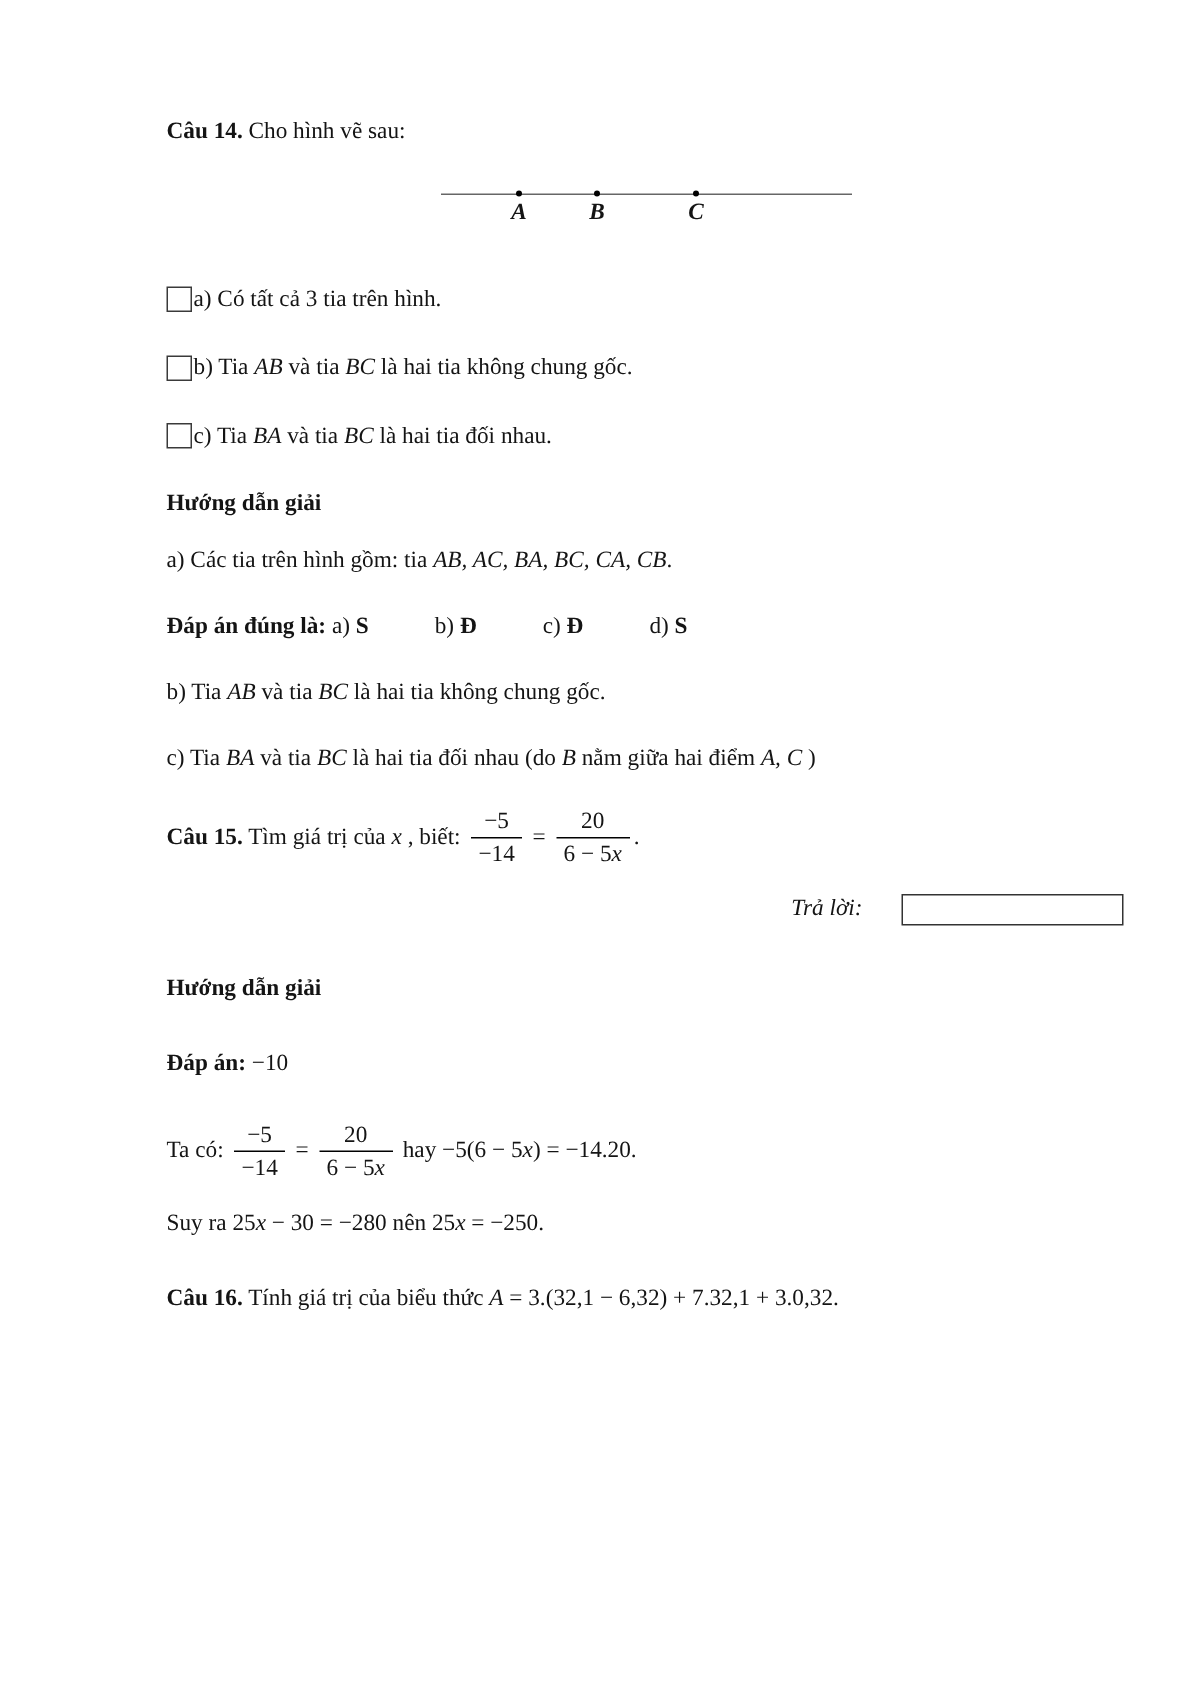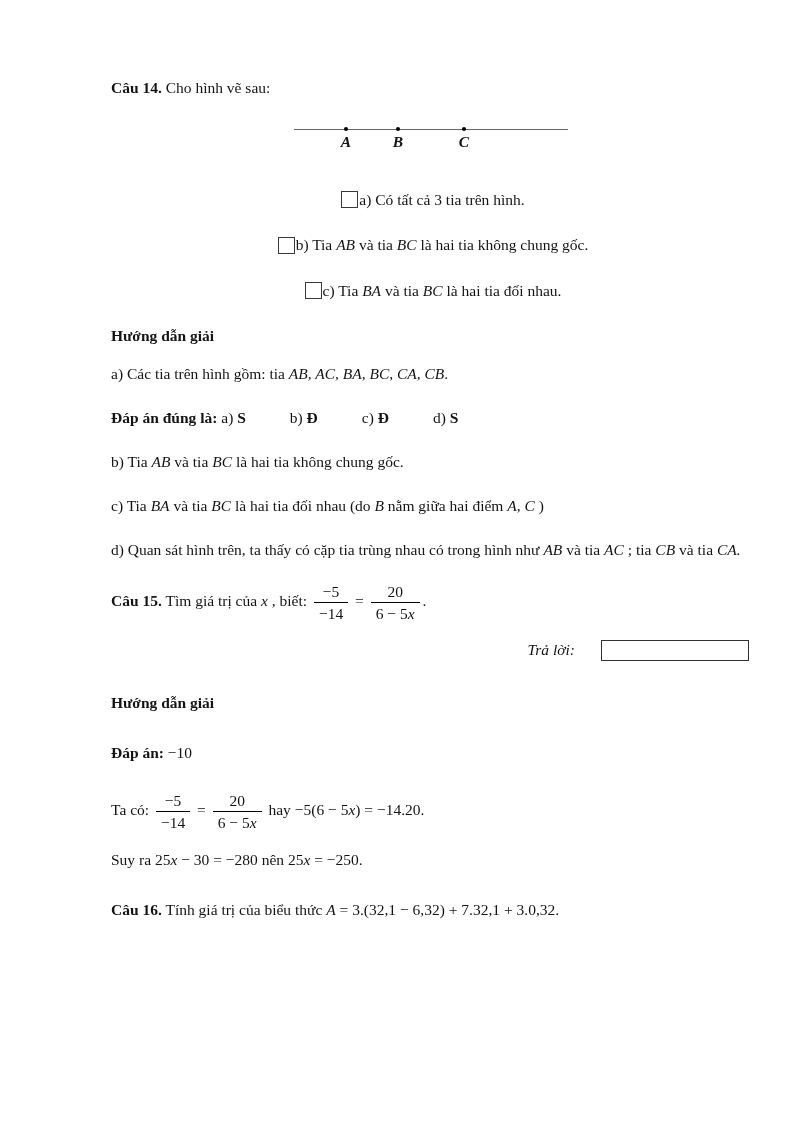--- a/index.html
+++ b/index.html
@@ -18,21 +18,21 @@
   .frac{display:inline-block;vertical-align:middle;text-align:center;margin:0 3px;line-height:1.25;}
   .frac .num{display:block;padding:0 5px 1px 5px;border-bottom:1px solid #000;}
   .frac .den{display:block;padding:1px 5px 0 5px;text-align:center;}
   
   .figure{position:relative;height:38px;width:274px;margin:6px 0 30px 183px;}
   .fig-line{position:absolute;left:0;right:0;top:9px;height:0;border-top:1.2px solid #666;}
   .fig-pt{position:absolute;top:0;width:22px;margin-left:-11px;text-align:center;}
   .dot{display:block;width:4px;height:4px;border-radius:50%;background:#000;margin:7px auto 0 auto;}
   .pt-label{display:block;margin-top:2px;font-weight:bold;font-style:italic;font-size:15.5px;line-height:1.1;}
   
-  .opt{display:flex;align-items:flex-end;gap:1px;margin:0 0 22px 0;font-size:15.5px;line-height:1.5;justify-content:center;}
+  .opt{display:flex;align-items:flex-end;gap:1px;margin:0 0 22px 0;font-size:15.5px;line-height:1.5;}
   .checkbox{box-sizing:border-box;width:17px;height:17px;border:1px solid #3a3a3a;background:#fff;flex:0 0 auto;margin-bottom:3px;}
   .opt-text{display:inline-block;}
   
   .answer-row{display:flex;justify-content:flex-end;align-items:center;gap:26px;margin:16px 6px 30px 0;font-size:15.5px;}
   .answer-box{box-sizing:border-box;width:148px;height:21px;border:1px solid #333;background:#fff;}
   .eq{margin:4px 0 16px 0;}
 </style>
 </head>
 <body>
 
@@ -68,21 +68,20 @@
     <span class="checkbox"></span>
     <span class="opt-text"><span class="rt">c) Tia </span><span class="m">BA</span><span class="rt"> và tia </span><span class="m">BC</span><span class="rt"> là hai tia đối nhau.</span></span>
   </div>
 
   <p class="line b hdg">Hướng dẫn giải</p>
   <p class="line"><span class="rt">a) Các tia trên hình gồm: tia </span><span class="m">AB, AC, BA, BC, CA, CB</span><span class="rt">.</span></p>
 
   <p class="line"><span class="b">Đáp án đúng là:</span><span class="rt"> a) </span><span class="b">S</span><span class="gap"></span><span class="rt">b) </span><span class="b">Đ</span><span class="gap"></span><span class="rt">c) </span><span class="b">Đ</span><span class="gap"></span><span class="rt">d) </span><span class="b">S</span></p>
   <p class="line"><span class="rt">b) Tia </span><span class="m">AB</span><span class="rt"> và tia </span><span class="m">BC</span><span class="rt"> là hai tia không chung gốc.</span></p>
   <p class="line"><span class="rt">c) Tia </span><span class="m">BA</span><span class="rt"> và tia </span><span class="m">BC</span><span class="rt"> là hai tia đối nhau (do </span><span class="m">B</span><span class="rt"> nằm giữa hai điểm </span><span class="m">A, C</span><span class="rt"> )</span></p>
-  <p class="line"><span class="rt">d) Quan sát hình trên, ta thấy có cặp tia trùng nhau có trong hình như </span><span class="m">AB</span><span class="rt"> và tia </span><span class="m">AC</span><span class="rt"> ; tia </span><span class="m">CB</span><span class="rt"> và tia </span><span class="m">CA.</span></p>
 
 
   <p class="line eq"><span class="b">Câu 15.</span><span class="rt"> Tìm giá trị của </span><span class="m">x</span><span class="rt"> , biết: </span><span class="frac"><span class="num"><span class="mn">−5</span></span><span class="den"><span class="mn">−14</span></span></span><span class="mn"> = </span><span class="frac"><span class="num"><span class="mn">20</span></span><span class="den"><span class="mn">6 − 5</span><span class="m">x</span></span></span><span class="rt">.</span></p>
 
   <div class="answer-row">
     <span class="i">Trả lời:</span>
     <span class="answer-box"></span>
   </div>
 
   <p class="line b hdg sp">Hướng dẫn giải</p>

